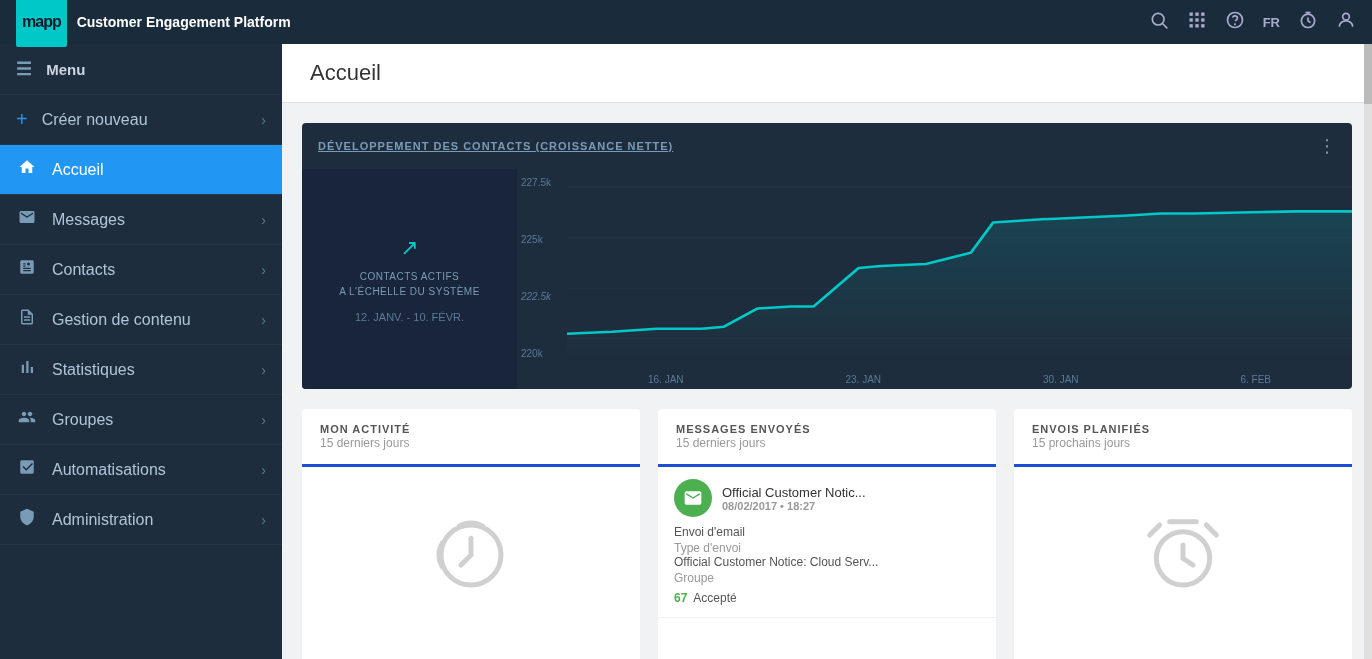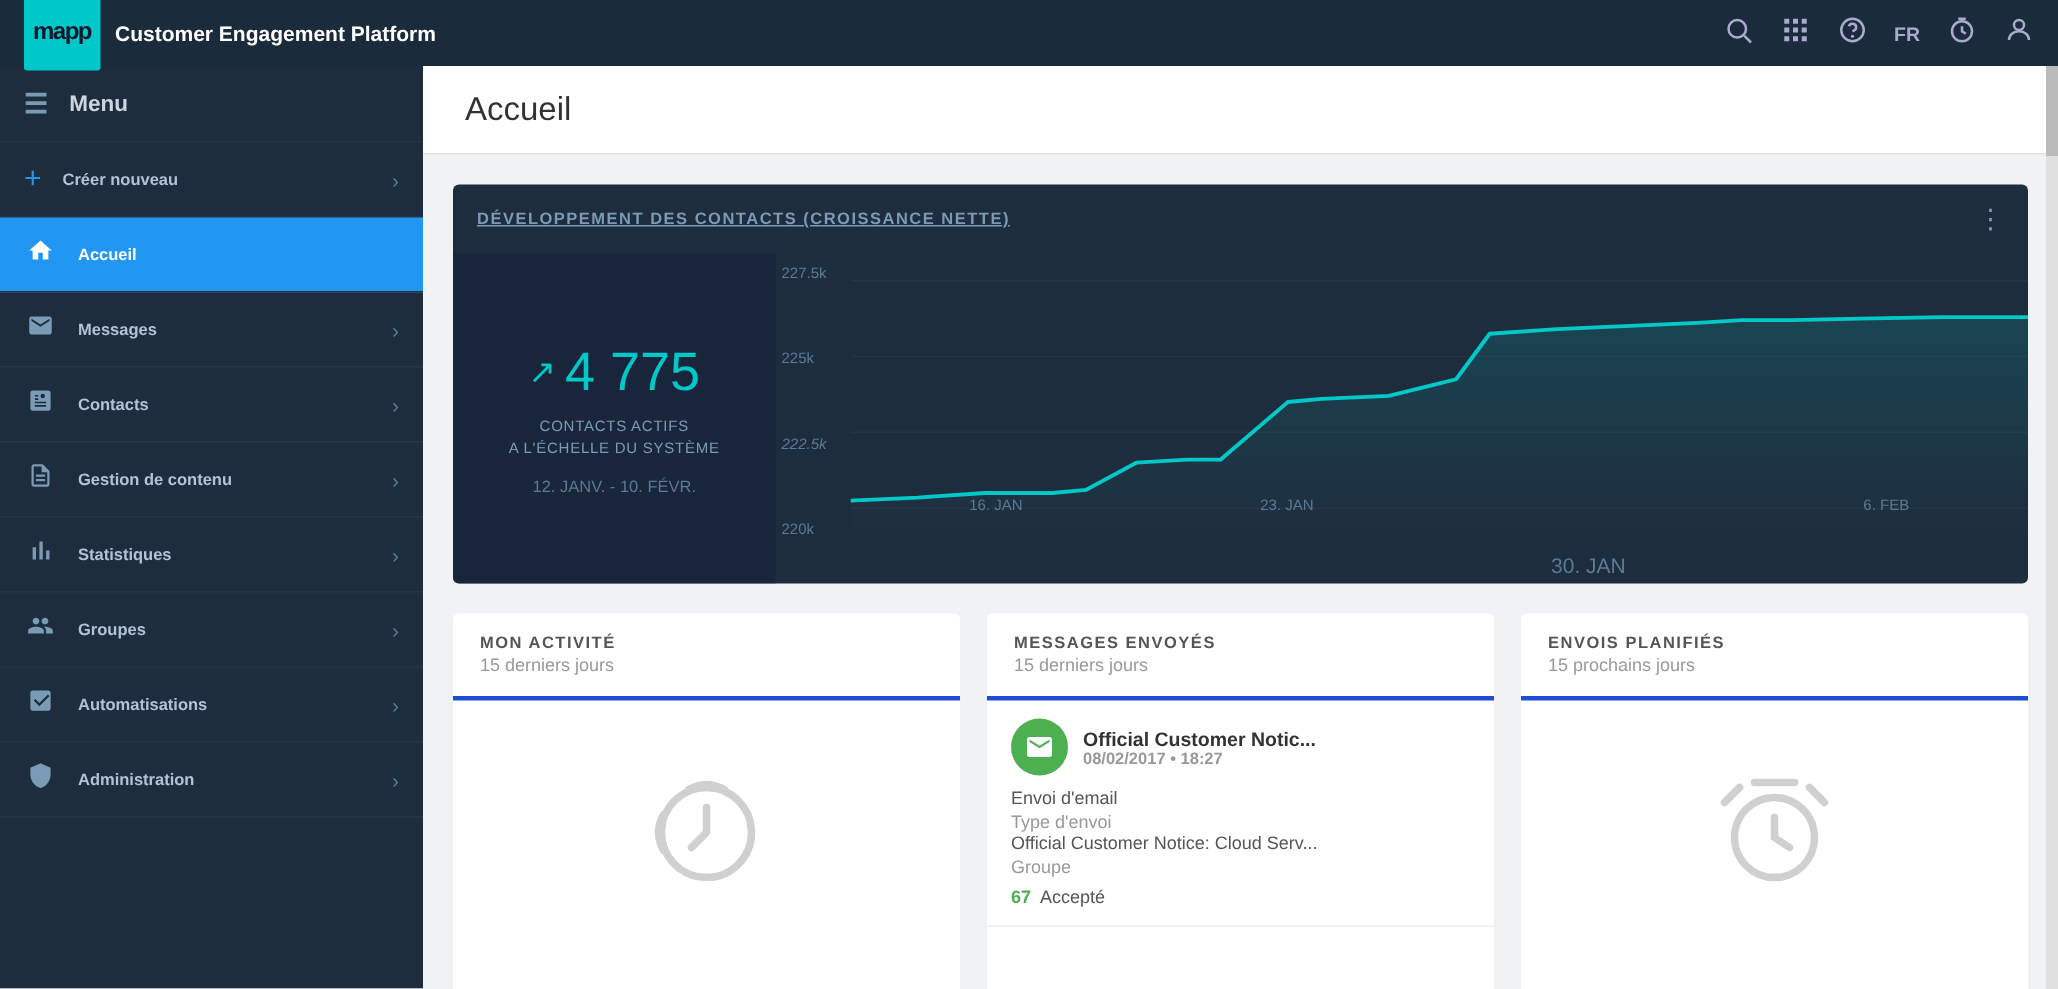--- a/index.html
+++ b/index.html
@@ -99,22 +99,22 @@
       color: white;
     }
     .sidebar-item .item-icon {
       font-size: 18px;
       width: 22px;
       text-align: center;
       flex-shrink: 0;
     }
     .sidebar-item .item-label {
       flex: 1;
-      font-size: 11px;
-      font-weight: 700;
+      font-size: 16px;
+      font-weight: 400;
     }
     .sidebar-item .item-plus {
       font-size: 18px;
       color: #2196f3;
     }
     .sidebar-item .item-chevron {
       font-size: 14px;
       color: #5a7a95;
     }
 
@@ -285,21 +285,21 @@
       justify-content: center;
       color: white;
       font-size: 16px;
       flex-shrink: 0;
     }
     .message-meta {
       flex: 1;
     }
     .message-name {
       font-size: 13px;
-      font-weight: 700;
+      font-weight: 400;
       color: #333;
     }
     .message-date {
       font-size: 11px;
       color: #999;
       font-weight: bold;
     }
     .message-type {
       font-size: 12px;
       color: #555;
@@ -504,21 +504,20 @@
 
       <div class="chart-card">
         <div class="chart-header">
           <span class="chart-title">DÉVELOPPEMENT DES CONTACTS (CROISSANCE NETTE)</span>
           <span class="chart-menu-btn">⋮</span>
         </div>
         <div class="chart-body">
           <div class="chart-left">
             <div class="chart-stat-value">
               <span style="color:#00c8c8;font-size:22px;">↗</span>
-              <span>4 775</span>
             </div>
             <div class="chart-stat-label">
               CONTACTS ACTIFS<br>A L'ÉCHELLE DU SYSTÈME
             </div>
             <div class="chart-date-range">12. JANV. - 10. FÉVR.</div>
           </div>
           <div class="chart-right">
 
             <div style="position:absolute;left:0;top:8px;bottom:30px;width:48px;display:flex;flex-direction:column;justify-content:space-between;align-items:flex-start;padding-left:4px;">
               <span class="y-label" style="color:#5a7a95;font-size:10px;">227.5k</span>
@@ -541,21 +540,21 @@
               <line x1="0" y1="160" x2="700" y2="160" stroke="#263545" stroke-width="1"></line>
 
               <path d="M0,155 L40,153 L80,150 L120,150 L140,148 L170,130 L200,128 L220,128 L260,90 L280,88 L320,86 L360,75 L380,45 L420,42 L460,40 L500,38 L530,36 L560,36 L600,35 L650,34 L700,34 L700,180 L0,180 Z" fill="url(#lineGrad)"></path>
 
               <path d="M0,155 L40,153 L80,150 L120,150 L140,148 L170,130 L200,128 L220,128 L260,90 L280,88 L320,86 L360,75 L380,45 L420,42 L460,40 L500,38 L530,36 L560,36 L600,35 L650,34 L700,34" fill="none" stroke="#00c8c8" stroke-width="2.5" stroke-linejoin="round"></path>
             </svg>
 
             <div style="position:absolute;bottom:4px;left:50px;right:0;display:flex;justify-content:space-around;">
               <span class="x-label" style="color:#5a7a95;font-size:10px;">16. JAN</span>
               <span class="x-label" style="color:#5a7a95;font-size:10px;">23. JAN</span>
-              <span class="x-label" style="color:#5a7a95;font-size:14px;margin-top:37px;">30. JAN</span>
+              <span class="x-label" style="color:#5a7a95;font-size:10px;">30. JAN</span>
               <span class="x-label" style="color:#5a7a95;font-size:10px;">6. FEB</span>
             </div>
           </div>
         </div>
       </div>
 
       <div class="cards-row">
 
         <div class="card">
           <div class="card-header">

